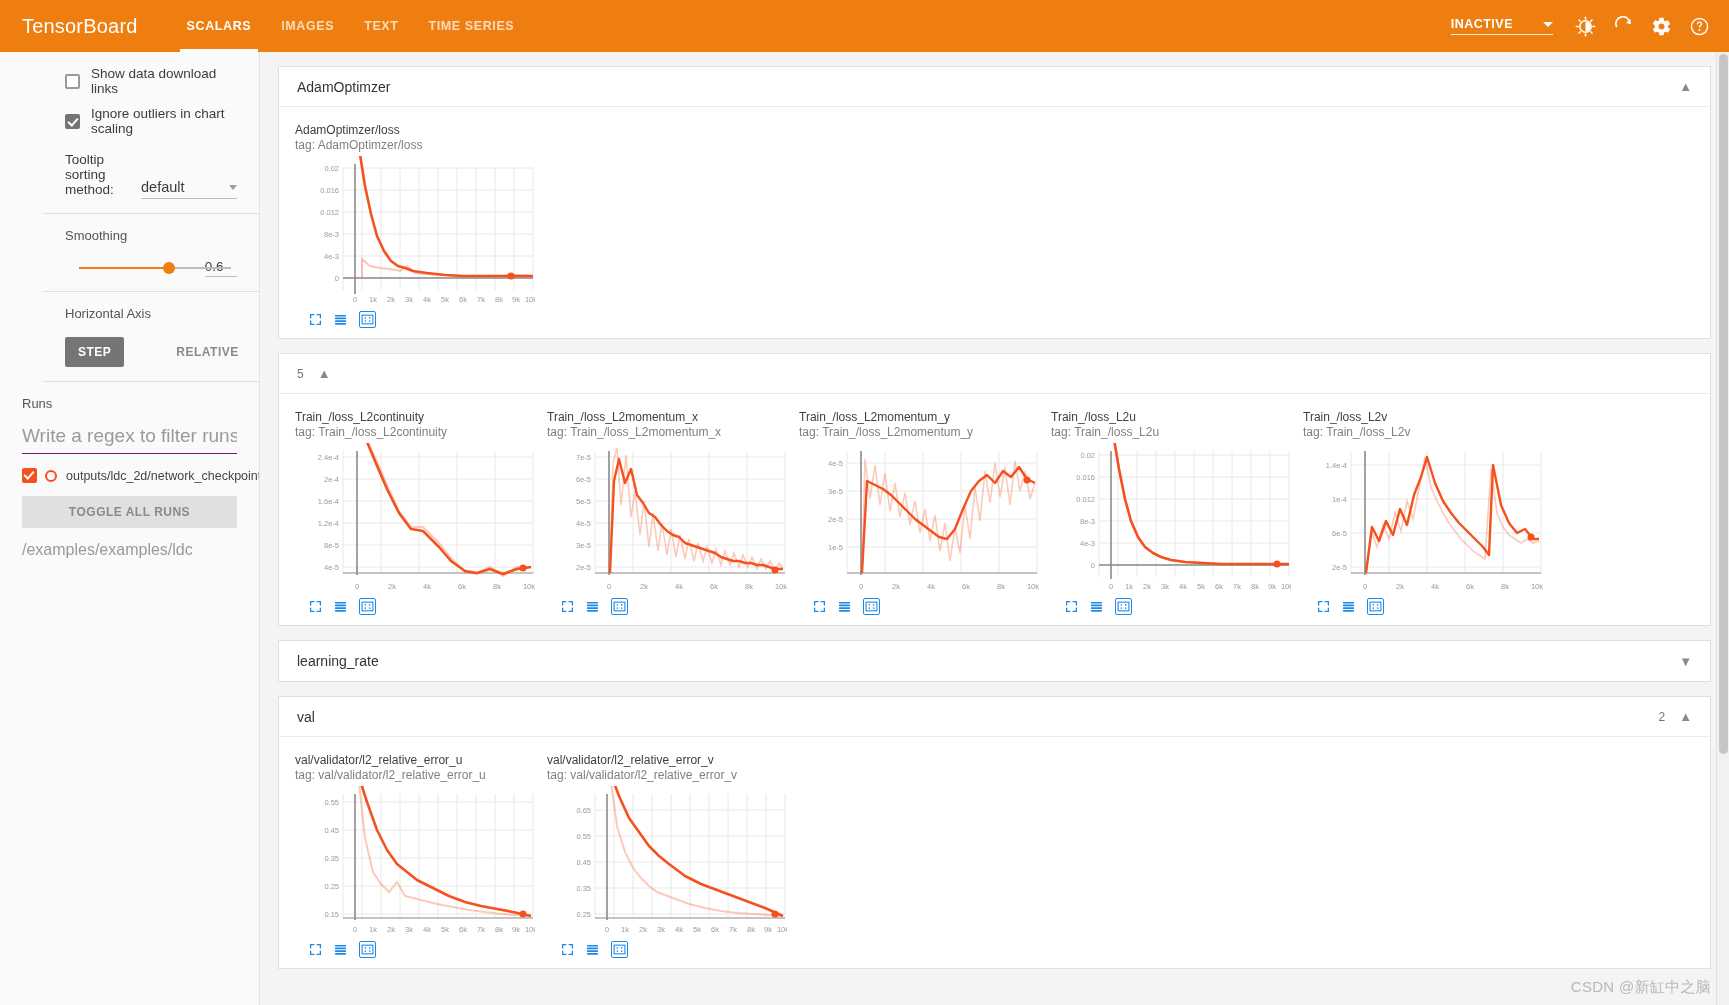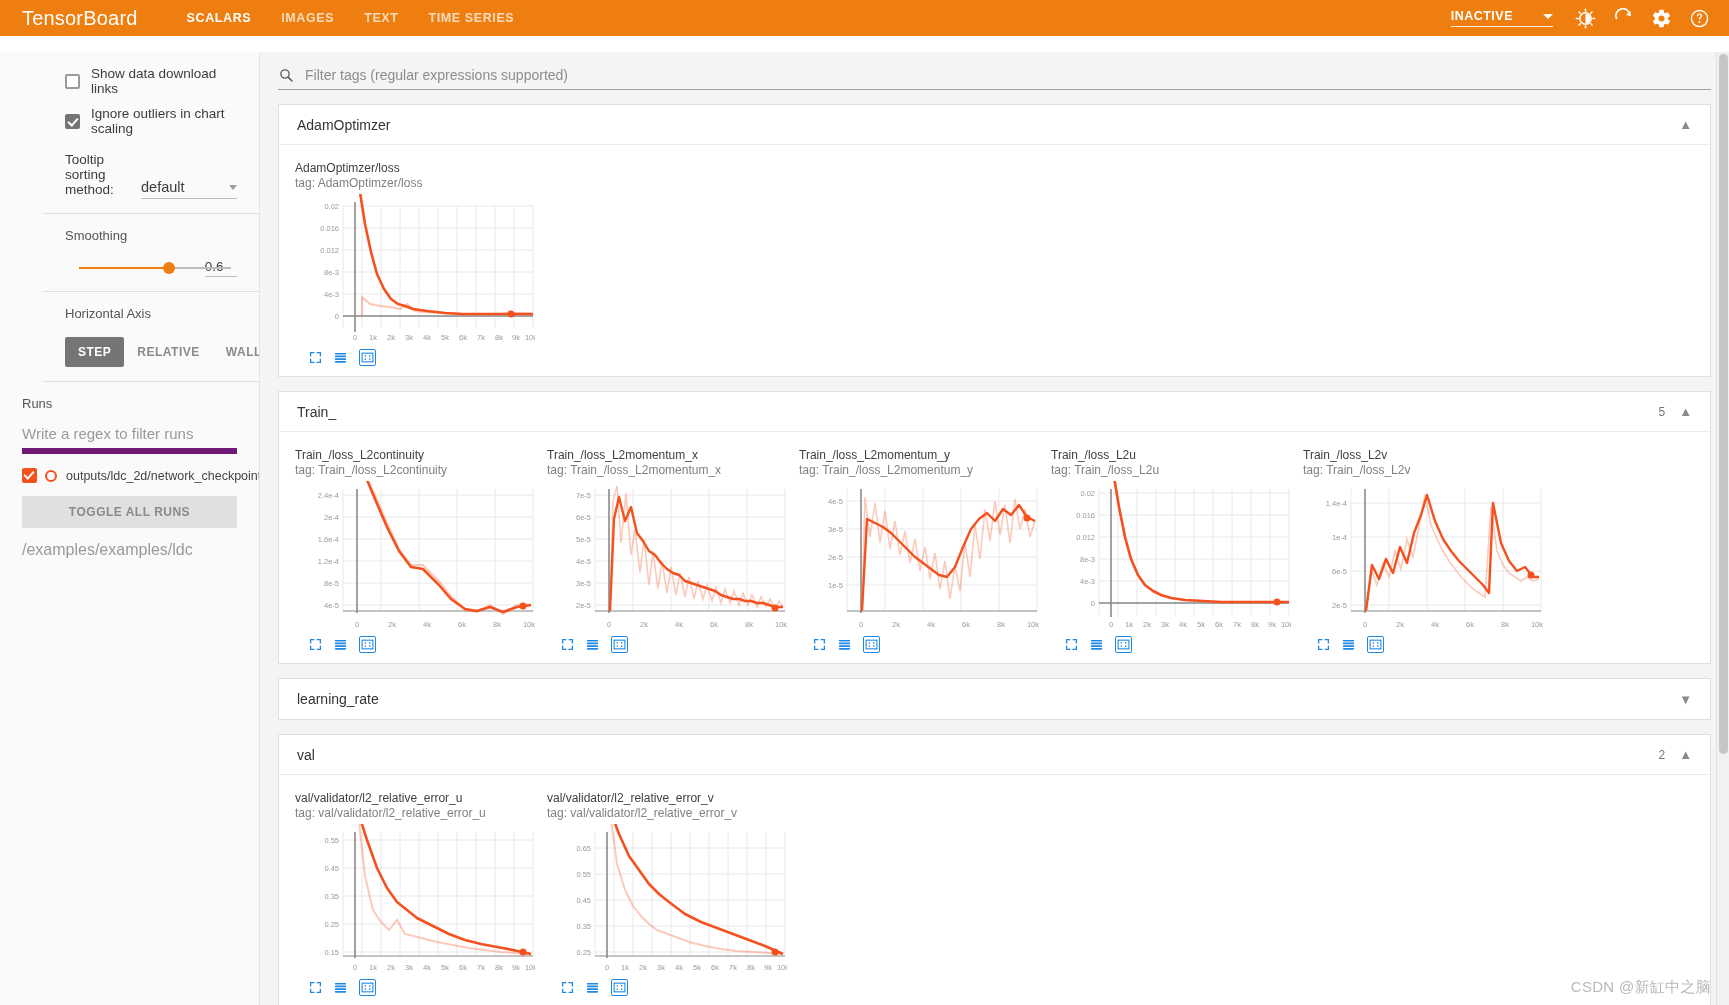--- a/index.html
+++ b/index.html
@@ -7,21 +7,21 @@
     margin: 0; padding: 0;
     width: 1729px; height: 1005px;
     background: #fff;
     font-family: "Liberation Sans", sans-serif;
     overflow: hidden;
   }
   body { position: relative; }
 
   
   .appbar {
-    position: absolute; top: 0; left: 0; width: 1729px; height: 36px;
+    position: absolute; top: 0; left: 0; width: 1729px; height: 52px;
     background: #ef7e10;
     display: flex; align-items: center;
     color: #fff;
   }
   .brand {
     font-size: 20px; letter-spacing: .2px; margin-left: 22px; margin-right: 34px;
     font-weight: 400; color: #fff; white-space: nowrap;
   }
   .nav { display: flex; align-items: stretch; height: 52px; }
   .nav-tab {
@@ -96,29 +96,29 @@
     position: absolute; top: 8px; left: 0; width: 90px; height: 2px; background: #ef7e10;
   }
   .slider-knob {
     position: absolute; top: 3px; left: 84px; width: 12px; height: 12px;
     border-radius: 50%; background: #ef7e10; cursor: pointer;
   }
   .smooth-val {
     margin-left: 14px; font-size: 13.5px; color: #3c3c3c;
     border-bottom: 1px solid #bdbdbd; width: 44px; padding-bottom: 2px; text-align: left;
   }
-  .axis-btns { display: flex; }
+  .axis-btns { display: flex; gap: 39px; }
   .axis-btn {
     font-size: 12px; font-weight: bold; letter-spacing: .5px; color: #8a8a8a;
     padding: 8px 13px; cursor: pointer; border-radius: 2px;
   }
   .axis-btn.active { background: #757575; color: #fff; }
   .runs-input {
-    width: 100%; border: none; border-bottom: 6px solid #701a75;
-    background: transparent; font-size: 15px; color: #4a4a4a;
+    width: 100%; border: none; border-bottom: 1px solid #701a75;
+    background: transparent; font-size: 19px; color: #4a4a4a;
     padding: 4px 0 6px 0; outline: none;
     font-family: "Liberation Sans", sans-serif;
   }
   .runs-input::placeholder { color: #9a9a9a; }
   .run-row { display: flex; align-items: center; margin-top: 14px; }
   .run-chk {
     width: 15px; height: 15px; border-radius: 2px; background: #f4511e;
     position: relative; flex: 0 0 auto; margin-right: 8px;
   }
   .run-chk::after {
@@ -284,27 +284,20 @@
       <span class="run-circle"></span>
       <span class="run-name">outputs/ldc_2d/network_checkpoint</span>
     </div>
     <div class="toggle-all">TOGGLE ALL RUNS</div>
     <div class="logdir">/examples/examples/ldc</div>
   </div>
 </div>
 
 <div class="main">
 
-  <div class="filter-bar">
-    <svg width="16" height="16" viewBox="0 0 24 24">
-      <circle cx="10.5" cy="10.5" r="6.2" fill="none" stroke="#5a5a5a" stroke-width="2"></circle>
-      <path d="M15.2 15.2L21 21" stroke="#5a5a5a" stroke-width="2.2" stroke-linecap="round"></path>
-    </svg>
-    <input class="filter-input" placeholder="Filter tags (regular expressions supported)" style="">
-  </div>
 
   <div class="card">
     <div class="card-head">
       <span class="card-title">AdamOptimzer</span>
       <span class="chev">▲</span>
     </div>
     <div class="charts-row">
 
       <div class="chart-box">
         <div class="chart-title">AdamOptimzer/loss</div>
@@ -383,21 +376,20 @@
             </svg>
           </span>
         </div>
       </div>
 
     </div>
   </div>
 
   <div class="card">
     <div class="card-head">
-      <span class="card-title">Train_</span>
       <span class="card-count">5</span>
       <span class="chev">▲</span>
     </div>
     <div class="charts-row">
 
       <div class="chart-box">
         <div class="chart-title">Train_/loss_L2continuity</div>
         <div class="chart-tag">tag: Train_/loss_L2continuity</div>
         <svg class="chart-svg" width="240" height="150" viewBox="0 0 240 150">
           <g stroke="#e8e8e8" stroke-width="1">

